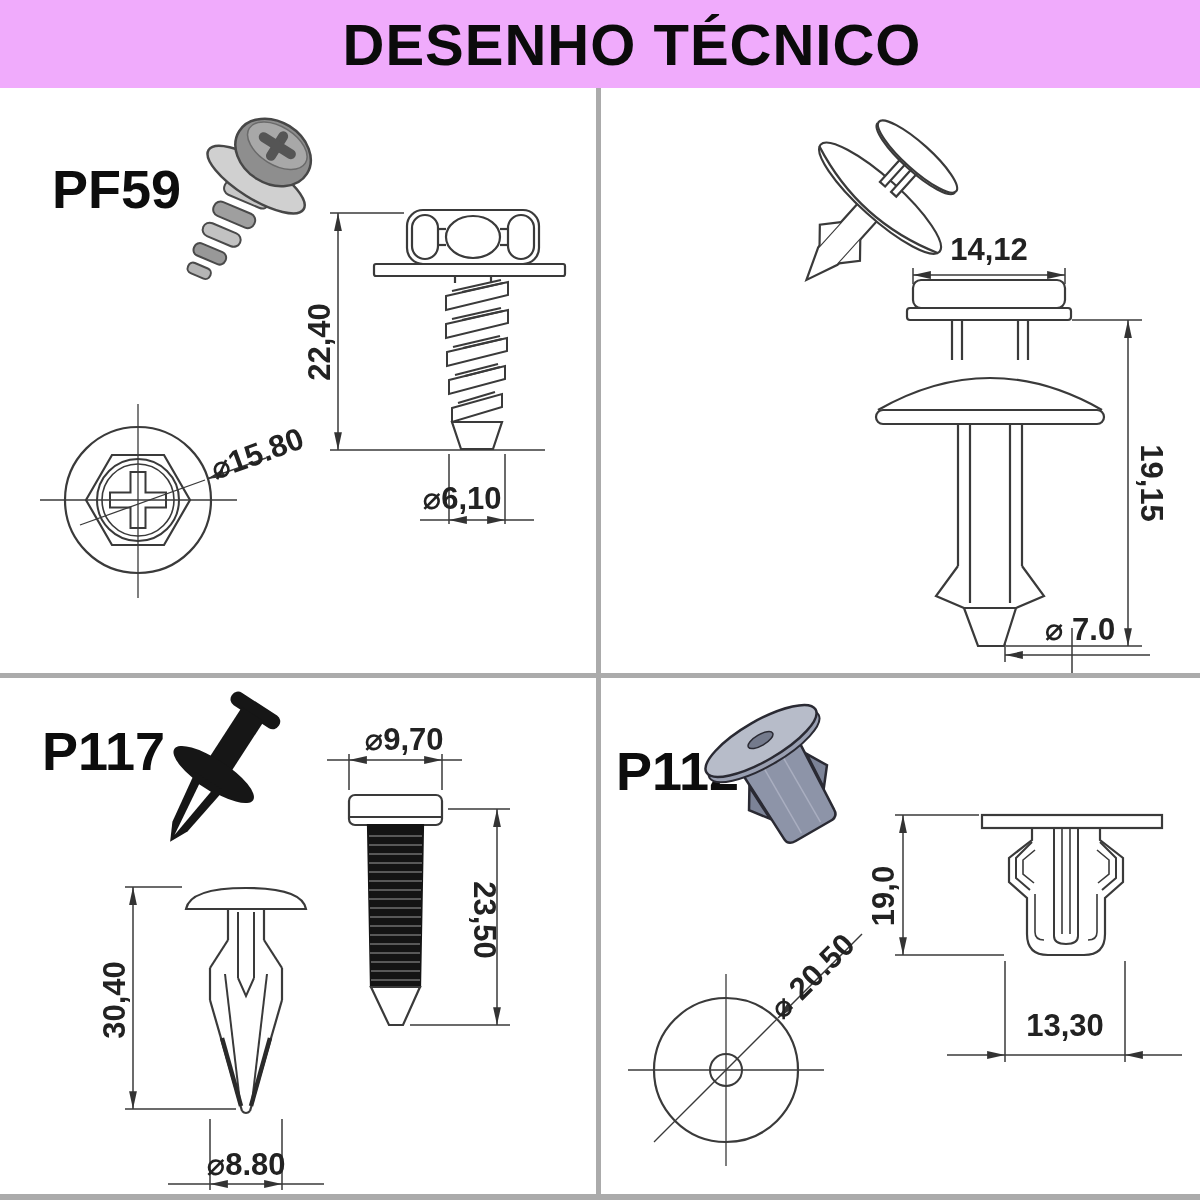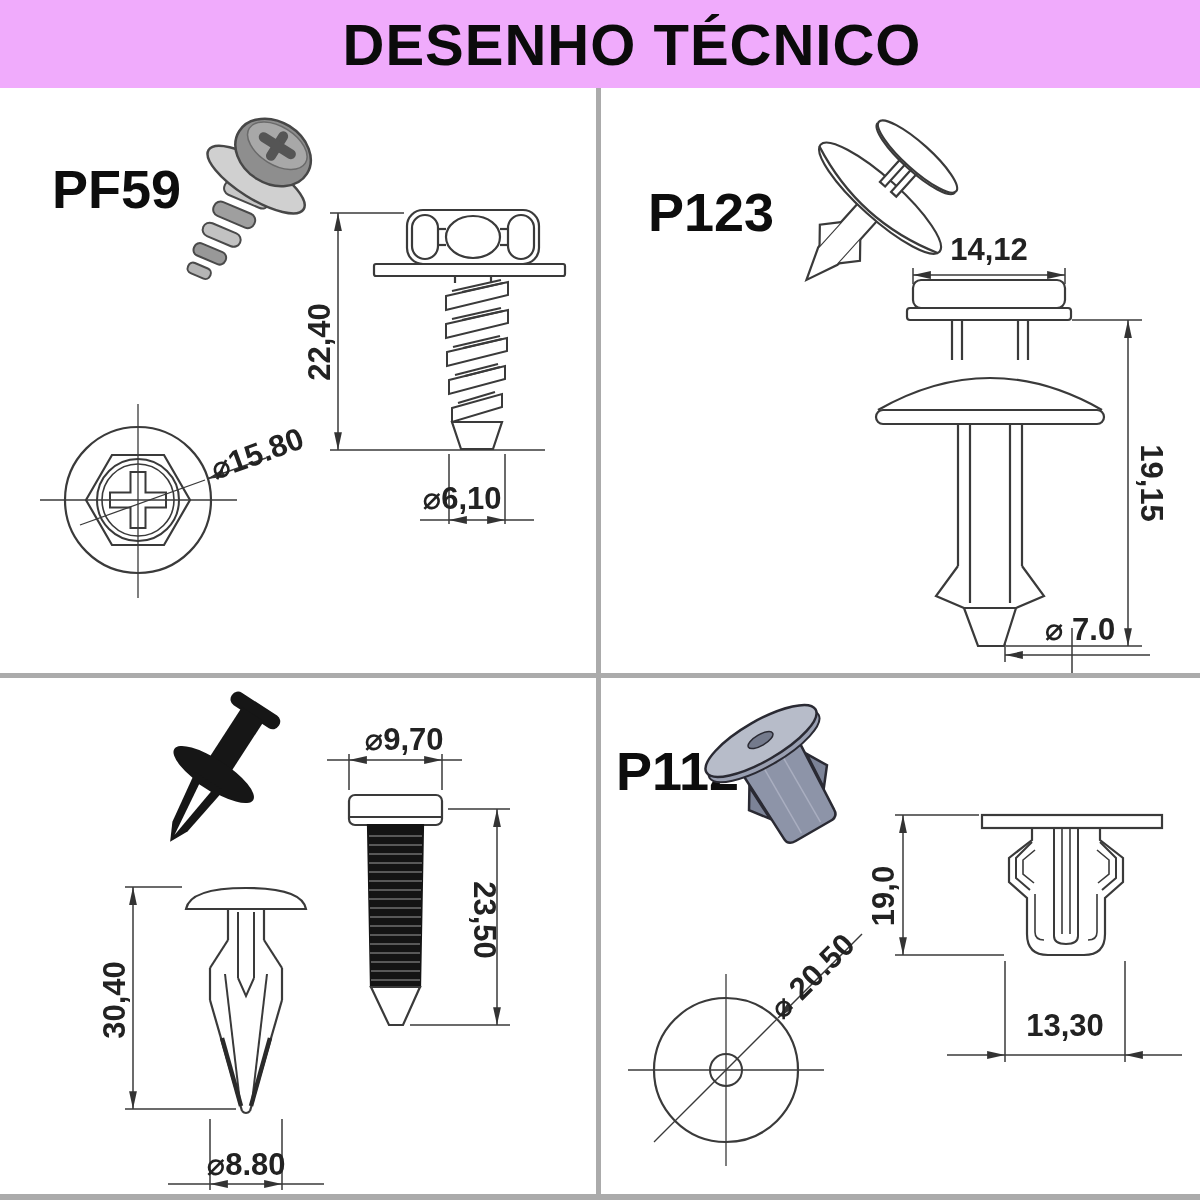--- a/index.html
+++ b/index.html
@@ -107,21 +107,20 @@
         <line x1="420" y1="432" x2="449" y2="432"></line>
           <line x1="505" y1="432" x2="534" y2="432"></line>
       </g>
       <text class="dim" x="322" y="254" text-anchor="middle" dominant-baseline="middle" transform="rotate(-90 322 254)">22,40</text>
       <text class="dim" x="462" y="421" text-anchor="middle">⌀6,10</text>
       <text class="dim" x="258" y="376" text-anchor="middle" transform="rotate(-20 258 368)">⌀15.80</text>
     </svg>
   </div>
 
   <div class="quad" style="left:602px;top:88px;width:598px;height:585px;">
-    <div class="part-label" style="left:46px;top:97px;">P123</div>
     <svg width="598" height="585" viewBox="0 0 598 585">
       <defs>
         <marker id="trA" viewBox="0 0 12 12" refX="11" refY="6" markerWidth="13" markerHeight="13" orient="auto-start-reverse">
             <path d="M0,3.6 L11,6 L0,8.4 Z" fill="#333"></path>
           </marker>
       </defs>
 
       <g transform="translate(262,128) rotate(42)" stroke="#3a3a3a" stroke-width="2.2" fill="#fff">
         <polygon points="-13,-30 13,-30 13,54 0,86 -13,54"></polygon>
         <path d="M-13,20 L-27,36 L-13,52"></path>
@@ -163,20 +162,21 @@
         <line x1="403" y1="556" x2="403" y2="574"></line>
         <line x1="548" y1="567" x2="403" y2="567" marker-end="url(#trA)"></line>
       </g>
       <text class="dim" x="387" y="172" text-anchor="middle">14,12</text>
       <text class="dim" x="547" y="395" text-anchor="middle" dominant-baseline="middle" transform="rotate(90 547 395)">19,15</text>
       <text class="dim" x="478" y="552" text-anchor="middle">⌀ 7.0</text>
     </svg>
   </div>
 
   <div class="quad" style="left:0;top:678px;width:596px;height:516px;">
+    <div class="part-label" style="left:42px;top:46px;">P117</div>
     <svg width="596" height="516" viewBox="0 0 596 516">
       <defs>
         <marker id="blA" viewBox="0 0 12 12" refX="11" refY="6" markerWidth="13" markerHeight="13" orient="auto-start-reverse">
             <path d="M0,3.6 L11,6 L0,8.4 Z" fill="#333"></path>
           </marker>
       </defs>
 
       <g transform="translate(205,110) rotate(33)" fill="#161616">
         <rect x="-28" y="-100" width="56" height="15" rx="7"></rect>
         <rect x="-13" y="-88" width="26" height="66"></rect>

